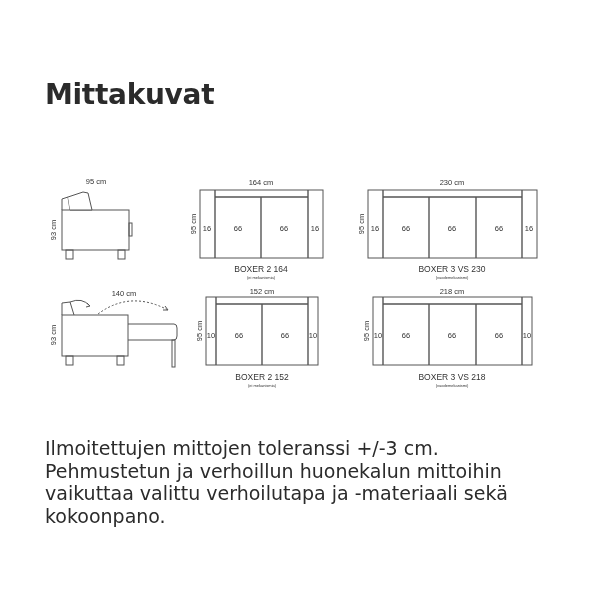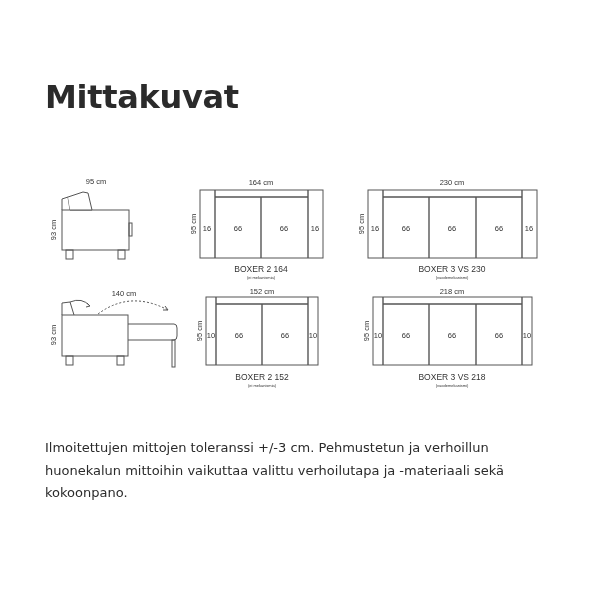--- a/index.html
+++ b/index.html
@@ -1,21 +1,21 @@
 <!DOCTYPE html>
 <html><head>
 <meta charset="utf-8">
 <style>
   html, body { margin:0; padding:0; background:#ffffff; }
   body { width:600px; height:600px; position:relative; overflow:hidden; font-family:"DejaVu Sans", sans-serif; color:#222; }
-  .title { position:absolute; left:45px; top:78px; font-family:"DejaVu Sans", sans-serif; font-weight:bold; font-size:32px; letter-spacing:-0.3px; color:#2b2b2b; margin:0; }
+  .title { position:absolute; left:45px; top:78px; font-family:"DejaVu Sans", sans-serif; font-weight:bold; font-size:28px; letter-spacing:-0.3px; color:#2b2b2b; margin:0; }
   .figure { position:absolute; left:0; top:0; width:576px; height:430px; }
   .figure svg { position:absolute; left:0; top:0; }
   .lbl { font-family:"Liberation Sans", sans-serif; fill:#333; }
-  .desc { position:absolute; left:45px; top:437px; width:520px; font-family:"DejaVu Sans", sans-serif; font-size:13px; line-height:22.5px; color:#2b2b2b; margin:0; }
+  .desc { position:absolute; left:45px; top:437px; width:520px; font-family:"DejaVu Sans", sans-serif; font-size:19px; line-height:22.5px; color:#2b2b2b; margin:0; }
 </style>
 </head>
 <body>
 
 <h1 class="title">Mittakuvat</h1>
 
 <div class="figure">
 <svg width="600" height="430" viewBox="0 0 600 430" xmlns="http://www.w3.org/2000/svg">
   <g fill="none" stroke="#555" stroke-width="1">
 

